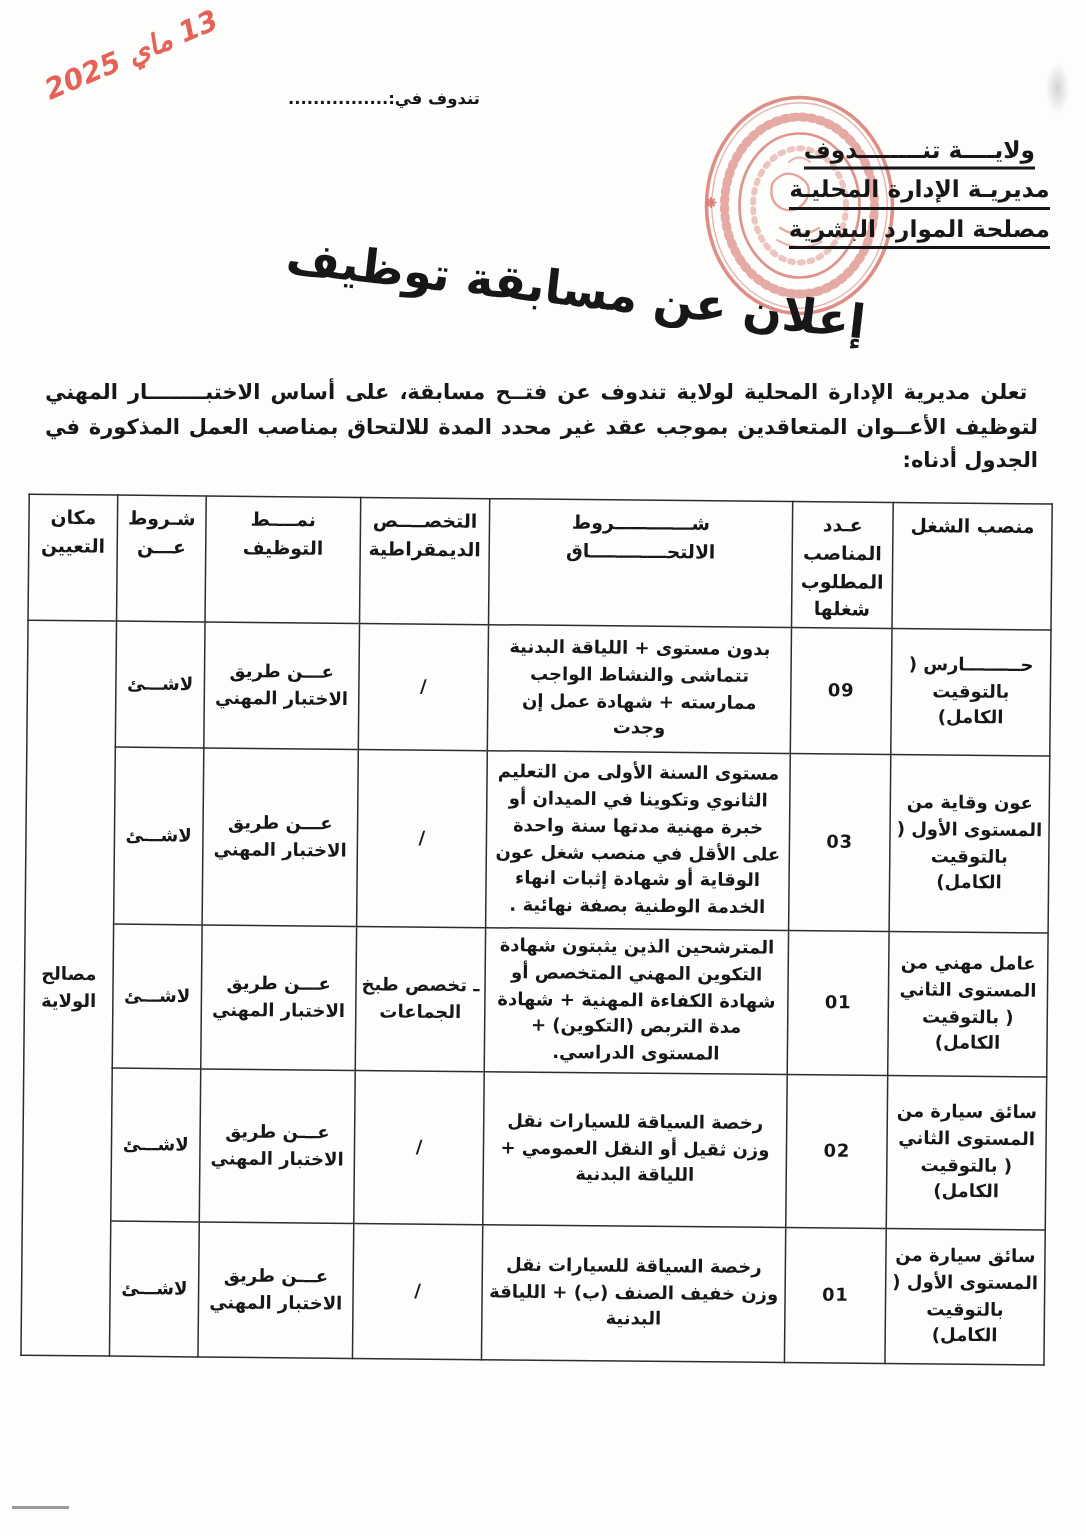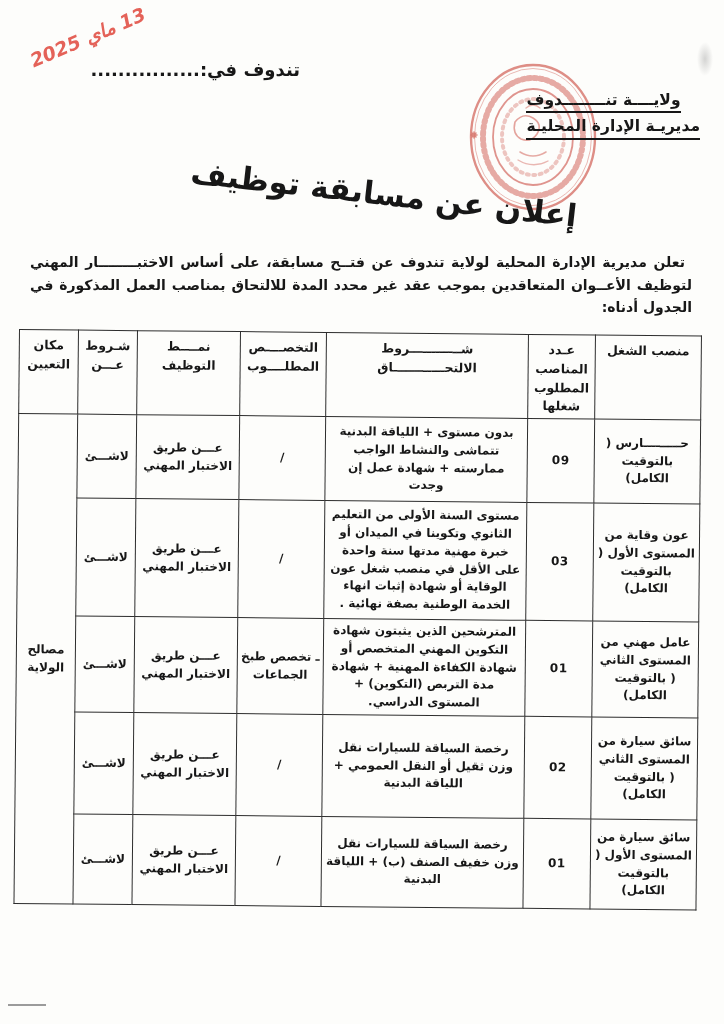--- a/index.html
+++ b/index.html
@@ -39,32 +39,32 @@
     transform-origin: center;
     color: #e2554b;
     font-size: 19px;
     font-style: italic;
     letter-spacing: 2px;
     white-space: nowrap;
     opacity: 0.92;
   }
   .place-date-line {
     position: absolute;
-    right: 424px;
+    right: 404px;
     top: 59px;
     direction: rtl;
-    font-size: 18px;
+    font-size: 11px;
     white-space: nowrap;
   }
   .org-block {
     position: absolute;
     right: 24px;
     top: 90px;
     direction: rtl;
-    text-align: left;
+    text-align: center;
     z-index: 2;
   }
   .org-block .org-line {
     display: block;
     margin-bottom: 3px;
   }
   .org-block .org-line > span {
     display: inline-block;
     font-size: 15.5px;
     line-height: 1.32;
@@ -194,20 +194,21 @@
       <path d="M60 92 q13 8 26 0" stroke-width="1.6" opacity="0.6"></path>
       <path d="M58 100 q15 9 30 1" stroke-width="1.4" opacity="0.5"></path>
       <path d="M66 48 q7 -6 14 0" stroke-width="1.4" opacity="0.55"></path>
       <path d="M12 73 l4 4 m-4 0 l4 -4 m-5 2 h6 m-3 -3 v6" stroke-width="1.5" opacity="0.85"></path>
     </g>
   </svg>
 
   <div class="org-block">
     <span class="org-line"><span>ولايــــة تنــــــــدوف</span></span>
     <span class="org-line"><span>مديريـة الإدارة المحليـة</span></span>
+    <span class="org-line"><span>مصلحة الموارد البشرية</span></span>
   </div>
 
   <div class="announcement-title">إعلان عن مسابقة توظيف</div>
 
   <p class="intro-paragraph">تعلن مديرية الإدارة المحلية لولاية تندوف عن فتــح مسابقة، على أساس الاختبــــــــار المهني لتوظيف الأعــوان المتعاقدين بموجب عقد غير محدد المدة للالتحاق بمناصب العمل المذكورة في الجدول أدناه:</p>
 
   <div class="table-wrap">
     <table class="recruitment">
       <colgroup>
         <col style="width:106px">
@@ -216,21 +217,21 @@
         <col style="width:86px">
         <col style="width:103px">
         <col style="width:59px">
         <col style="width:59px">
       </colgroup>
       <tbody>
         <tr class="hdr">
           <th>منصب الشغل</th>
           <th>عـدد المناصب المطلوب شغلها</th>
           <th>شــــــــــــروط الالتحــــــــــــاق</th>
-          <th>التخصــــص المطلــــوب</th>
+          <th>التخصــــص الديمقراطية</th>
           <th>نمــــط التوظيف</th>
           <th>شـروط عـــن</th>
           <th>مكان التعيين</th>
         </tr>
         <tr class="r1">
           <td>حـــــــــارس ( بالتوقيت الكامل)</td>
           <td class="count-cell">09</td>
           <td class="conditions-cell">بدون مستوى + اللياقة البدنية تتماشى والنشاط الواجب ممارسته + شهادة عمل إن وجدت</td>
           <td>/</td>
           <td>عـــن طريق الاختبار المهني</td>

